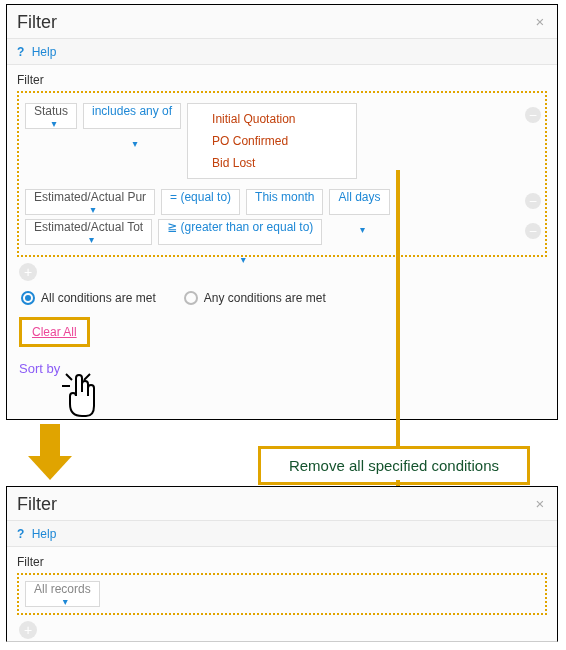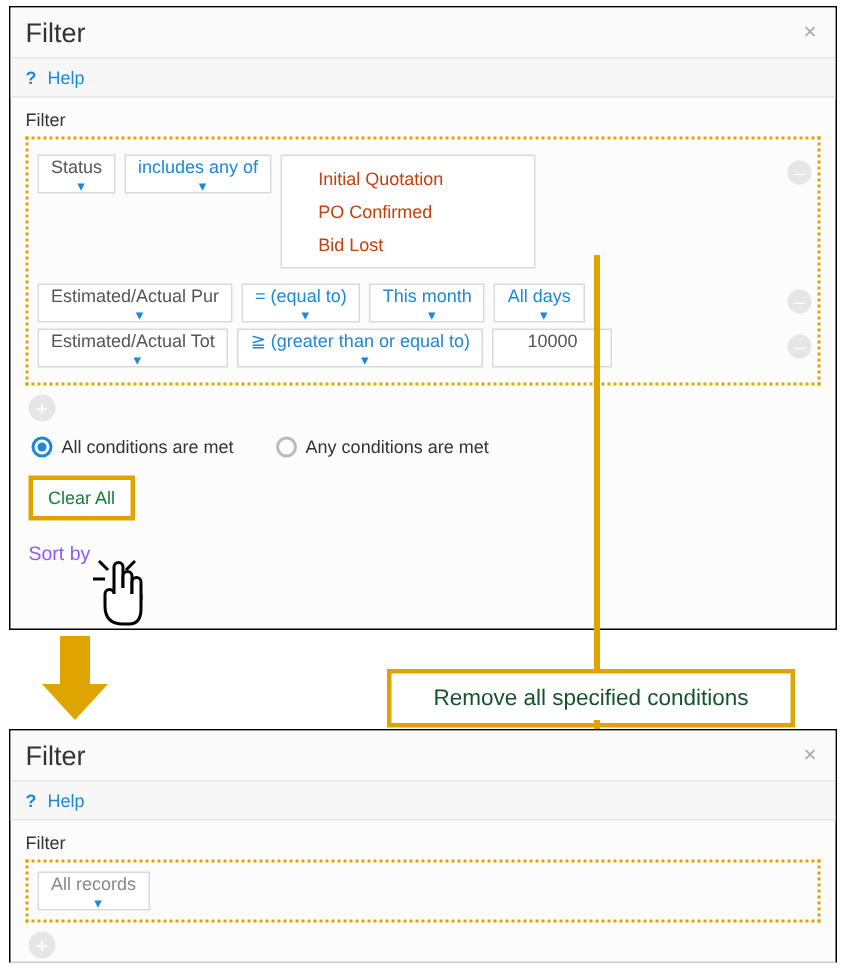--- a/index.html
+++ b/index.html
@@ -63,21 +63,21 @@
   }
   .chip {
     display:inline-flex; align-items:center;
     height:26px; padding:0 8px;
     border:1px solid #d9d9d9;
     background:#fff;
     font-size:12px; color:#555;
     white-space:nowrap;
     flex-direction:column;
   }
-  .chip.blue { color:#1e88d6; }
+  .chip.blue { color:#1e88d6;gap:20px; }
   .chev { margin-left:6px; color:#1e88d6; font-size:10px; }
 
   .dropdown {
     border:1px solid #d9d9d9;
     background:#fff;
     padding:4px 0;
     min-width:170px;
     font-size:12px;
   }
   .dropdown .opt {
@@ -108,22 +108,23 @@
   .radio { display:flex; align-items:center; gap:6px; color:#333; }
   .r-outer { width:14px; height:14px; border-radius:7px; border:2px solid #1e88d6; display:inline-block; position:relative; }
   .r-outer.off { border-color:#bbb; }
   .r-outer .dot { position:absolute; width:6px; height:6px; border-radius:3px; background:#1e88d6; top:2px; left:2px; }
 
   .clear-wrap { margin: 6px 0 0 12px; display:inline-block; position:relative; }
   .clear-btn {
     display:inline-block;
     border:3px solid #e0a400;
     padding:5px 10px;
-    font-size:12px; color:#15803d;
+    font-size:12px; color:#ec4899;
     background:#fff;
+    text-decoration:underline;
   }
 
   .sort-label { padding: 14px 12px 6px; font-size:13px; color:#8b5cf6; font-weight:400; }
 
   
   .big-arrow {
     position:absolute;
     left:28px; top:424px;
     width:44px; height:58px;
   }
@@ -232,23 +233,20 @@
       </div>
 
       <div class="cond-row">
         <span class="chip">
           <span>Estimated/Actual Tot</span>
           <span class="chev">▾</span>
         </span>
         <span class="chip blue">
           <span>≧ (greater than or equal to)</span>
           <span class="chev">▾</span>
-        </span>
-        <span class="chip" style="min-width:80px;">
-          <span>10000</span>
         </span>
         <span class="row-remove">–</span>
       </div>
     </div>
 
     <div class="add-circle">+</div>
 
     <div class="radios">
       <div class="radio">
         <span class="r-outer">

